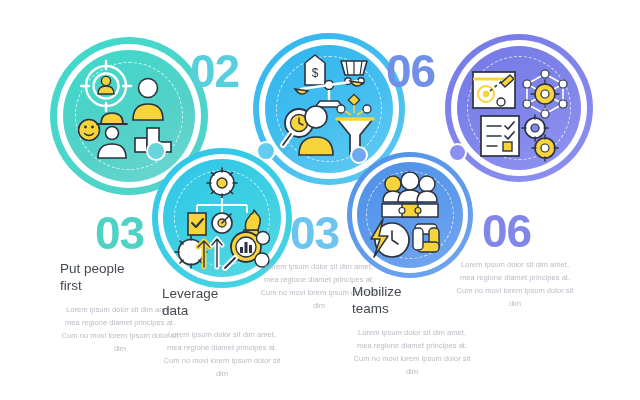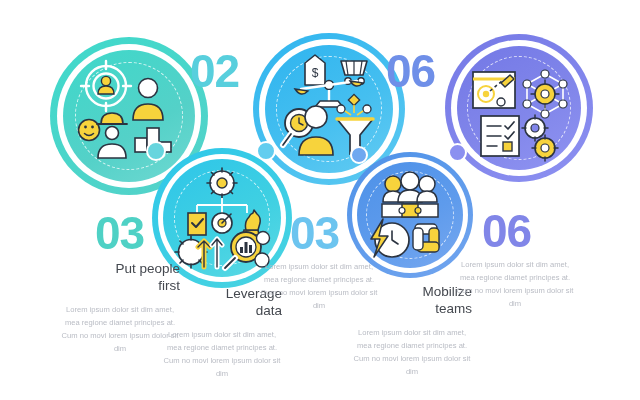--- a/index.html
+++ b/index.html
@@ -35,21 +35,21 @@
     font-size: 46px;
     letter-spacing: -1px;
     line-height: 1;
     user-select: none;
   }
 
   .blk { position: absolute; width: 120px; }
   .blk .head {
     font-size: 13.5px;
     color: #44484f;
-    text-align: right;
+    text-align: left;
     line-height: 1.28;
     font-weight: 400;
     margin-bottom: 8px;
     white-space: pre-line;
   }
   .blk .body {
     font-size: 7.6px;
     color: #b9bcc4;
     text-align: center;
     line-height: 1.72;

